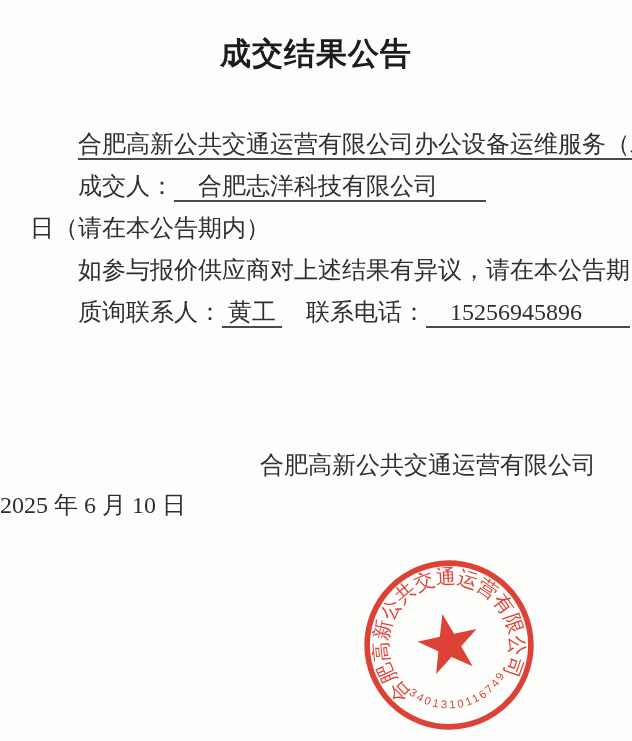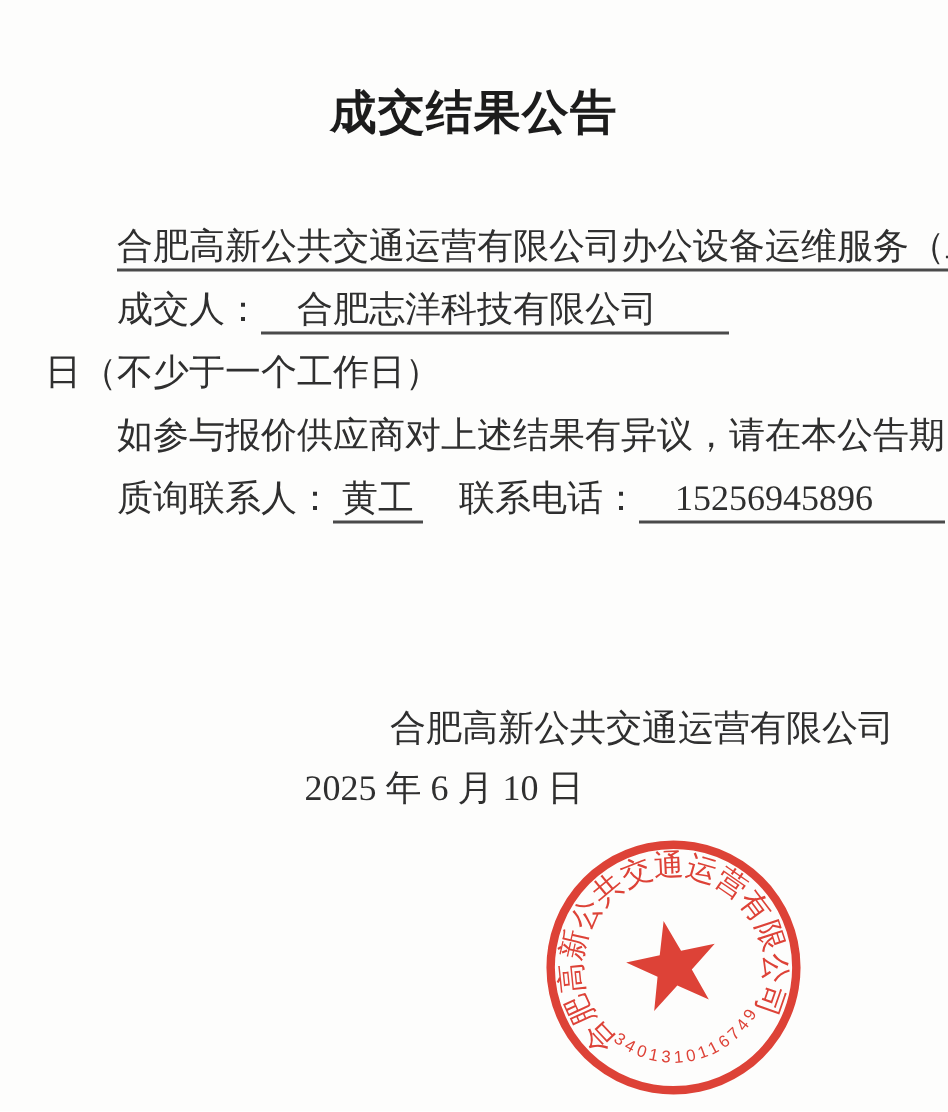--- a/index.html
+++ b/index.html
@@ -13,21 +13,21 @@
   .page {
     position: relative;
     width: 632px;
     height: 741px;
     background: var(--paper);
     font-family: "Liberation Serif", "DejaVu Serif", serif;
     color: var(--text);
     overflow: hidden;
   }
   .title {
-    margin-top: 57px;
+    margin-top: 36px;
     text-align: center;
     font-size: 31px;
     line-height: 36px;
     font-weight: 700;
     color: #1c1c1c;
     letter-spacing: 1px;
   }
   .doc-body {
     margin: 51px 20px 0 30px;
     width: 582px;
@@ -44,21 +44,21 @@
     margin-top: 112px;
     font-size: 24px;
   }
   .sig-company {
     line-height: 40px;
     text-align: right;
     padding-right: 36px;
   }
   .sig-date {
     line-height: 40px;
-    text-align: center;
+    text-align: left;
     padding-right: 40px;
   }
   .seal {
     position: absolute;
     left: 362px;
     top: 558px;
     width: 174px;
     height: 174px;
     color: var(--seal_red);
     transform: rotate(-12deg);
@@ -76,21 +76,21 @@
 
   <div class="doc-body">
 
     <div class="line ind"><span class="u">合肥高新公共交通运营有限公司办公设备运维服务（二</span></div>
 
 
 
     <div class="line ind"><span>成交人：</span><span class="u">　合肥志洋科技有限公司　　</span></div>
 
 
-    <div class="line"><span>日（不少于一个工作日）</span></div>
+    <div class="line"><span>日（请在本公告期内）</span></div>
 
     <div class="line ind"><span>如参与报价供应商对上述结果有异议，请在本公告期内</span></div>
 
 
     <div class="line ind"><span>质询联系人：</span><span class="u"> 黄工 </span><span>　联系电话：</span><span class="u">　15256945896　　</span></div>
 
   </div>
 
   <div class="signature">
     <div class="sig-company">合肥高新公共交通运营有限公司</div>

